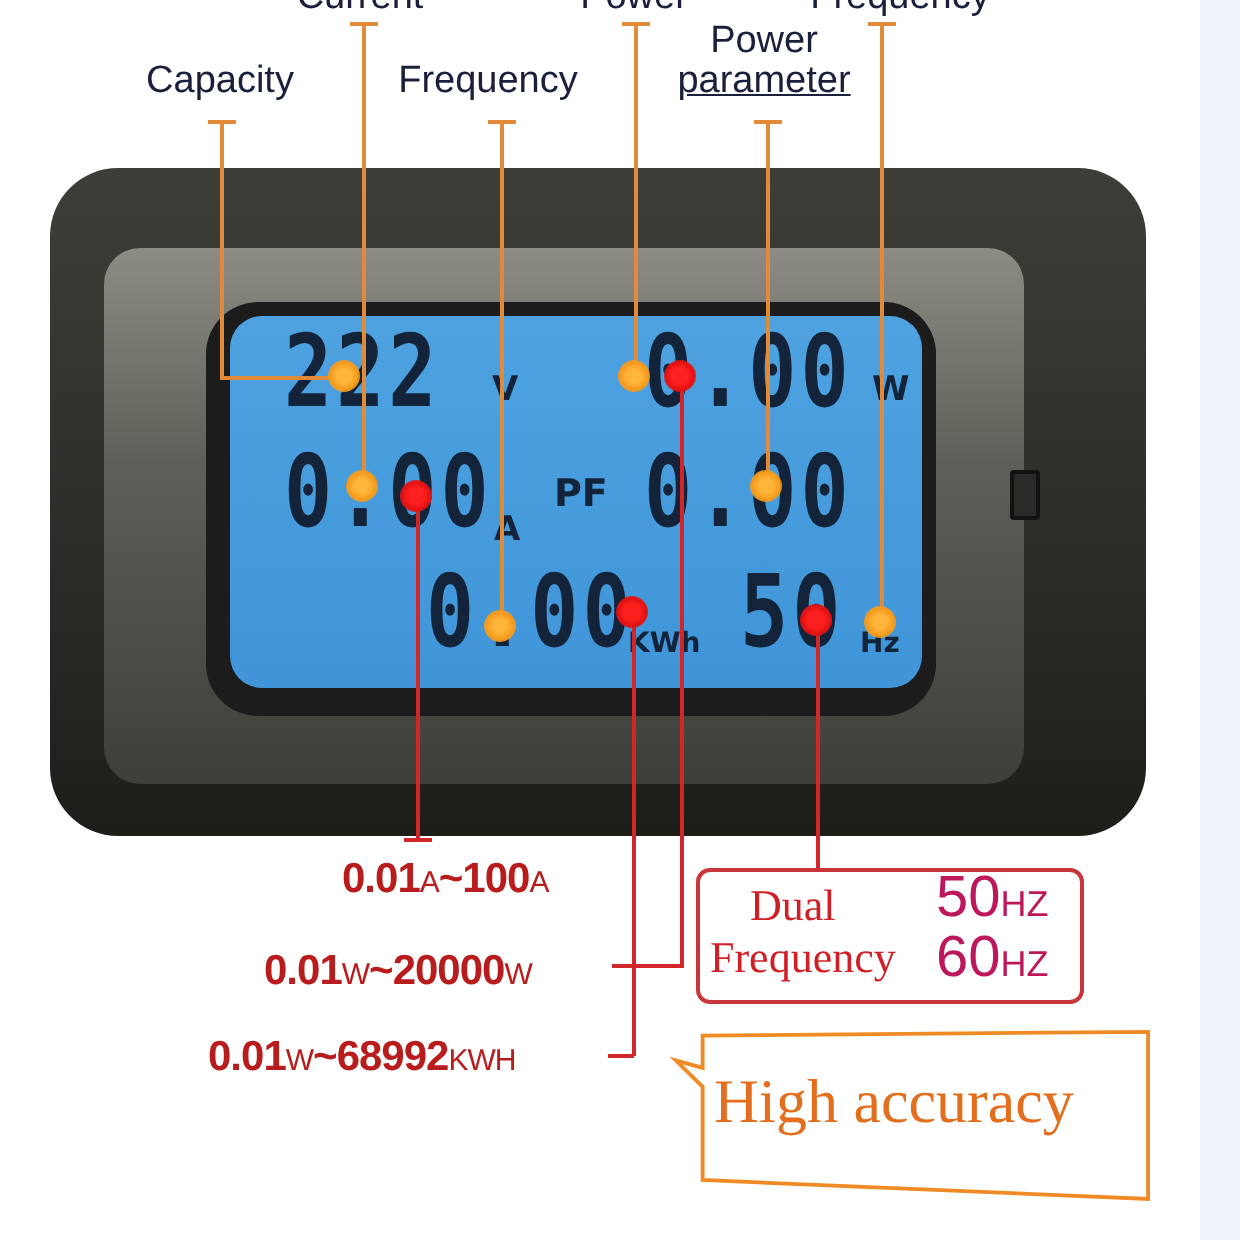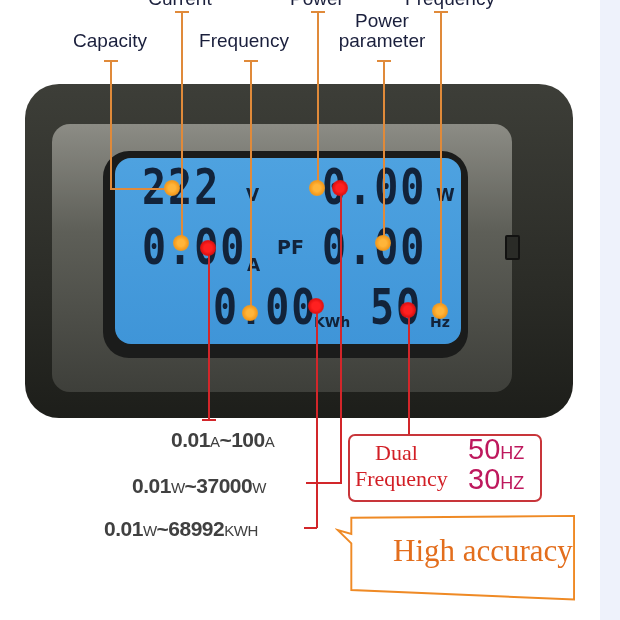--- a/index.html
+++ b/index.html
@@ -24,43 +24,43 @@
 
   .dot { position: absolute; width: 16px; height: 16px; border-radius: 50%; }
   .dot.orange { background: radial-gradient(circle, #ffb53a 30%, #f59b1d 60%, rgba(245,155,29,0.35) 100%); }
   .dot.red { background: radial-gradient(circle, #ff2020 35%, #e31212 60%, rgba(227,18,18,0.35) 100%); }
 
   .vline { position: absolute; width: 2px; }
   .hline { position: absolute; height: 2px; }
   .o { background: #e08a3a; }
   .r { background: #d2262a; }
 
-  .range { position: absolute; font-weight: bold; color: #404040; font-size: 21px; white-space: nowrap; letter-spacing: -0.5px; }
+  .range { position: absolute; font-weight: bold; color: #b91c1c; font-size: 21px; white-space: nowrap; letter-spacing: -0.5px; }
   .range small { font-size: 15px; font-weight: normal; }
 
   .dual-box { position: absolute; left: 348px; top: 434px; width: 194px; height: 68px; border: 2px solid #c8353a; border-radius: 7px; }
   .dual-text { position: absolute; font-family: "Liberation Serif", serif; font-weight: normal; color: #d21f26; font-size: 22px; white-space: nowrap; }
   .hz-text { position: absolute; color: #be185d; font-size: 29px; white-space: nowrap; }
   .hz-text small { font-size: 18px; }
 
   .accuracy-box { position: absolute; left: 345px; top: 516px; width: 240px; height: 88px; }
-  .accuracy-text { position: absolute; left: 357px; top: 533px; font-family: "Liberation Serif", serif; color: #e36e1d; font-size: 31px; white-space: nowrap; margin-left: 36px; }
+  .accuracy-text { position: absolute; left: 357px; top: 533px; font-family: "Liberation Serif", serif; color: #e36e1d; font-size: 31px; white-space: nowrap; }
 </style>
 </head>
 <body>
 
 <div class="right-strip"></div>
 
 <div class="label" style="left:140px; top:-11px; width:80px;">Current</div>
 <div class="label" style="left:282px; top:-11px; width:70px;">Power</div>
 <div class="label" style="left:400px; top:-11px; width:100px;">Frequency</div>
 <div class="label" style="left:65px; top:31px; width:90px;">Capacity</div>
 <div class="label" style="left:198px; top:31px; width:92px;">Frequency</div>
 <div class="label" style="left:332px; top:11px; width:100px;">Power</div>
-<div class="label" style="left:328px; top:31px; width:108px;">parameter</div>
+<div class="label" style="left:328px; top:31px; width:108px;text-decoration:underline;">parameter</div>
 
 <div class="device"></div>
 <div class="bezel"></div>
 <div class="screen-frame"></div>
 <div class="screen"></div>
 <div class="button-slot"></div>
 
 <div class="seg" style="left:142px; top:158px; font-size:40px;">222</div>
 <div class="seg-unit" style="left:246px; top:185px;">V</div>
 <div class="seg" style="left:322px; top:158px; font-size:40px;">0.00</div>
@@ -104,32 +104,32 @@
 <div class="dot orange" style="left:432px; top:303px;"></div>
 <div class="dot red" style="left:200px; top:240px;"></div>
 <div class="dot red" style="left:332px; top:180px;"></div>
 <div class="dot red" style="left:308px; top:298px;"></div>
 <div class="dot red" style="left:400px; top:302px;"></div>
 
 <div class="range" style="left:171px; top:428px;">
   <span>0.01</span><small>A</small><span>~</span><span>100</span><small>A</small>
 </div>
 <div class="range" style="left:132px; top:474px;">
-  <span>0.01</span><small>W</small><span>~</span><span>37000</span><small>W</small>
+  <span>0.01</span><small>W</small><span>~</span><span>20000</span><small>W</small>
 </div>
 <div class="range" style="left:104px; top:517px;">
   <span>0.01</span><small>W</small><span>~</span><span>68992</span><small>KWH</small>
 </div>
 
 <div class="dual-box"></div>
 <div class="dual-text" style="left:375px; top:440px;">Dual</div>
 <div class="dual-text" style="left:355px; top:466px;">Frequency</div>
 <div class="hz-text" style="left:468px; top:433px;">
   <span>50</span><small>HZ</small>
 </div>
 <div class="hz-text" style="left:468px; top:463px;">
-  <span>30</span><small>HZ</small>
+  <span>60</span><small>HZ</small>
 </div>
 
 <svg class="accuracy-box" viewBox="0 0 240 88" width="240" height="88" style="left:335px; top:514px;">
   <path d="M17 4 L249 2 L249 90 L17 80 L17 31 L3 17 L17 21 Z" transform="scale(0.96,0.95)" fill="none" stroke="#ef8a25" stroke-width="2"></path>
 </svg>
 <div class="accuracy-text">High accuracy</div>
 
 </body></html>

